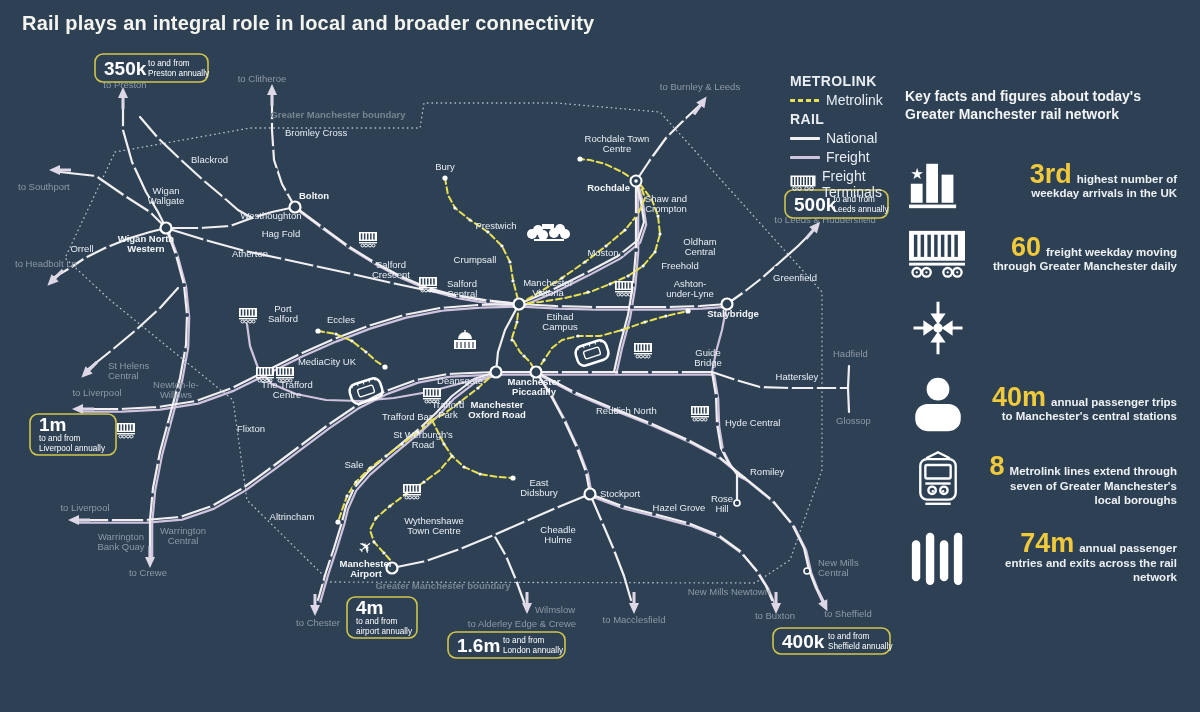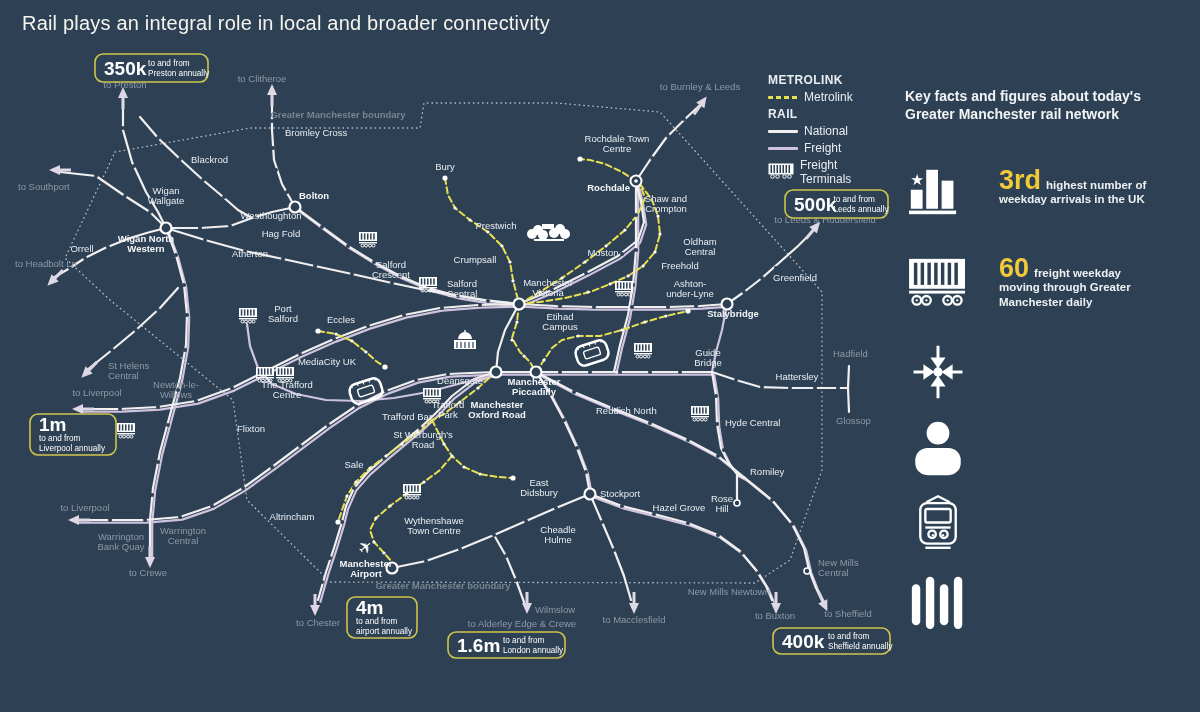--- a/index.html
+++ b/index.html
@@ -1,34 +1,34 @@
 <!DOCTYPE html>
 <html><head>
 <meta charset="utf-8">
 <style>
   html,body{margin:0;padding:0;background:#233442;}
   #stage{position:relative;width:1200px;height:712px;background:#2d4054;overflow:hidden;
          font-family:"Liberation Sans",sans-serif;}
   #map-svg{position:absolute;left:0;top:0;}
-  .page-title{position:absolute;left:22px;top:12px;font-size:20px;font-weight:normal;
+  .page-title{position:absolute;left:22px;top:12px;font-size:20px;font-weight:bold;
               color:#f4f4ee;letter-spacing:.2px;}
   
-  .legend{position:absolute;left:768px;top:70px;width:120px;color:#e9edf2;font-size:12px;}
+  .legend{position:absolute;left:790px;top:70px;width:120px;color:#e9edf2;font-size:14px;}
   .lg-h{font-weight:bold;letter-spacing:.4px;margin-top:3px;}
   .lg-row{display:flex;align-items:center;gap:6px;margin:3px 0;}
   .sw{display:inline-block;width:30px;height:3px;border-radius:1px;}
   .met-sw{background:repeating-linear-gradient(90deg,#e8e052 0 5px,transparent 5px 8px);}
   .nat-sw{background:#f1eff0;}
   .frt-sw{background:#cfc3de;}
   
   .panel{position:absolute;left:905px;top:88px;width:272px;color:#f2f4f5;}
   .panel-header{font-size:14px;font-weight:bold;line-height:1.25;margin-bottom:29px;}
   .fact{display:flex;align-items:center;gap:12px;margin-bottom:17px;}
   .fact-icon{flex:0 0 66px;display:flex;justify-content:center;}
-  .fact p{margin:16px;font-size:11.5px;font-weight:bold;line-height:1.25;color:#eef1f3;}
+  .fact p{margin:0;font-size:11.5px;font-weight:bold;line-height:1.25;color:#eef1f3;text-align:right;}
   .fact .num{font-size:27px;font-weight:bold;color:#f0ca3a;margin-right:5px;line-height:.9;}
 </style>
 </head>
 <body>
 
 <div id="stage">
   <svg id="map-svg" width="1200" height="712" viewBox="0 0 1200 712">
       <polyline points="115,152 250,128 420,128 424,103 557,103 660,112 822,292 822,470 790,560 755,583 330,582 247,500 233,400 110,300 65,258 115,152" fill="none" stroke="#b5bfc9" stroke-width="1.3" stroke-dasharray="0.6 4" stroke-linecap="round"></polyline>
       <polyline points="166,228 176,255 184,285 187,315 186,345 180,378 170,415 160,452 153,488 150,520 150,558" fill="none" stroke="#cfc3de" stroke-width="2.2" transform="translate(2.2,2.6)" stroke-linejoin="round"></polyline>
       <polyline points="295,207 322,227 348,246 374,262 400,276 428,288 458,296 488,301 519,304" fill="none" stroke="#cfc3de" stroke-width="2.2" transform="translate(2.2,2.6)" stroke-linejoin="round"></polyline>
@@ -748,45 +748,48 @@
       </div>
     </div>
 
     <div class="fact">
       <div class="fact-icon">
         <svg width="56" height="58" viewBox="0 0 64 62" fill="#fff">
           <circle cx="32" cy="14" r="13"></circle>
           <rect x="6" y="31" width="52" height="31" rx="14"></rect>
         </svg>
       </div>
+      <p><span class="num">40m</span><span>annual passenger trips to Manchester's central stations</span></p>
     </div>
 
 
     <div class="fact">
       <div class="fact-icon">
         <svg width="54" height="62" viewBox="0 0 64 70" fill="none" stroke="#fff" stroke-width="2.8">
           <polyline points="18,8 32,1 46,8"></polyline>
           <rect x="11" y="9" width="42" height="48" rx="8"></rect>
           <rect x="17" y="16" width="30" height="16" rx="2"></rect>
           <path d="M17,38 h30"></path>
           <circle cx="25" cy="46" r="4.4"></circle>
             <circle cx="39" cy="46" r="4.4"></circle>
           <g fill="#fff" stroke="none">
               <circle cx="26" cy="47" r="1.4"></circle>
               <circle cx="38" cy="47" r="1.4"></circle>
             </g>
           <path d="M17,62 h30"></path>
         </svg>
       </div>
+      <p><span class="num">8</span><span>Metrolink lines extend through seven of Greater Manchester's local boroughs</span></p>
     </div>
 
     <div class="fact">
       <div class="fact-icon">
         <svg width="56" height="58" viewBox="0 0 60 62" fill="#fff">
           <rect x="2" y="12" width="9" height="44" rx="4.5"></rect>
           <rect x="17" y="4" width="9" height="56" rx="4.5"></rect>
           <rect x="32" y="12" width="9" height="44" rx="4.5"></rect>
           <rect x="47" y="4" width="9" height="56" rx="4.5"></rect>
         </svg>
       </div>
+      <p><span class="num">74m</span><span>annual passenger entries and exits across the rail network</span></p>
     </div>
   </div>
 </div>
 
 </body></html>

